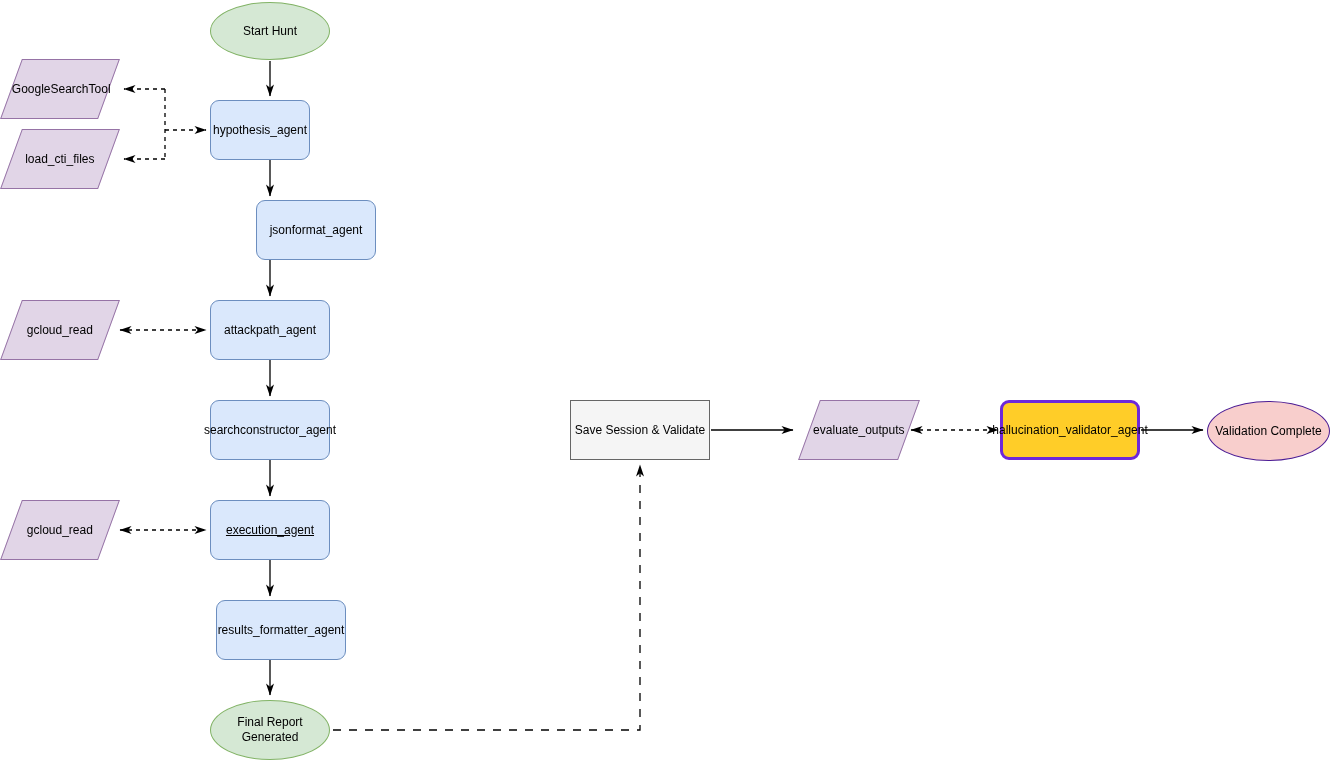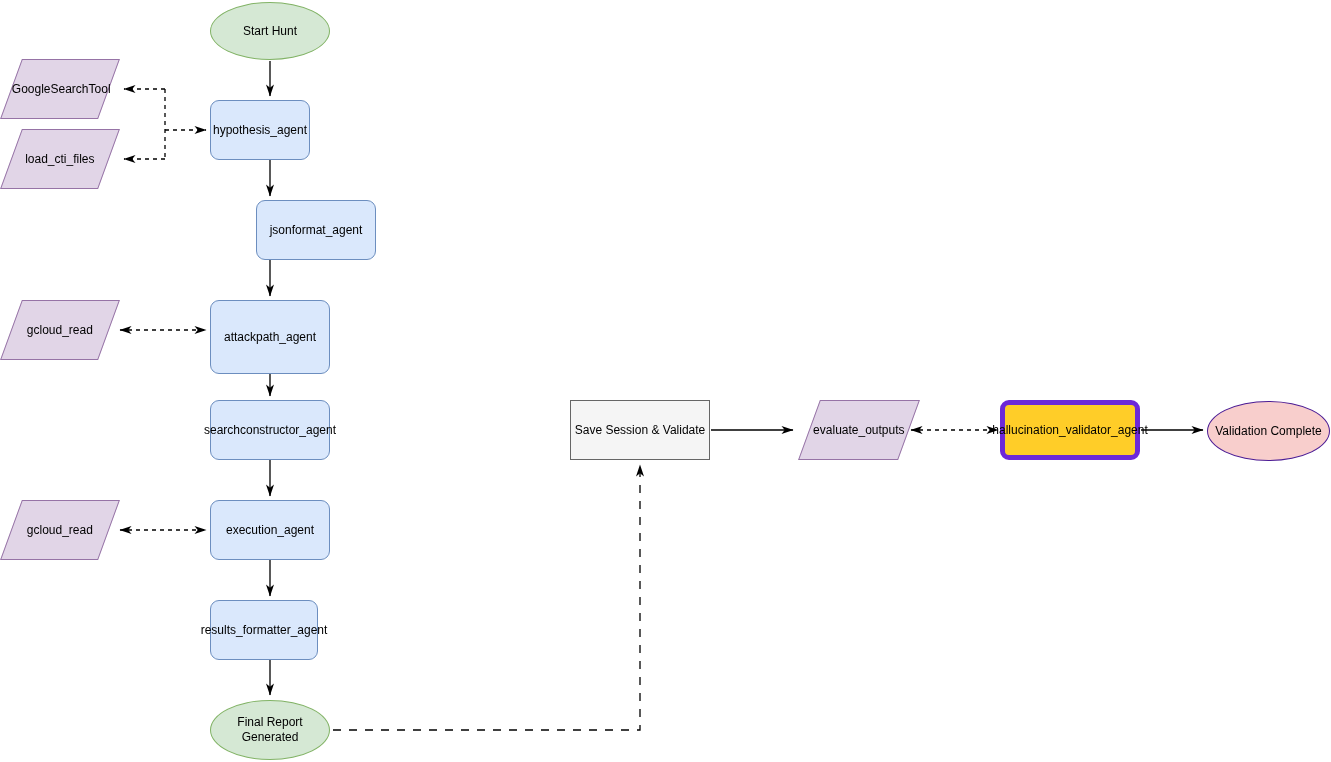--- a/index.html
+++ b/index.html
@@ -32,21 +32,21 @@
     border:1px solid #4c1d95;
   }
   .agent{
     border-radius:9px;
     background:#dae8fc;
     border:1px solid #6c8ebf;
   }
   .validator{
     border-radius:9px;
     background:#ffcd28;
-    border:5px solid #6d28d9;
+    border:3px solid #6d28d9;
   }
   .process{
     background:#f5f5f5;
     border:1px solid #666666;
   }
   .para{
     background:#e1d5e7;
     border:1px solid #9673a6;
     transform:skewX(-20deg);
   }
@@ -99,30 +99,30 @@
   <div class="node ellipse" style="left:210px;top:2px;width:120px;height:58px;">
     <span class="label">Start Hunt</span>
   </div>
 
   <div class="node agent" style="left:210px;top:100px;width:100px;height:60px;">
     <span class="label">hypothesis_agent</span>
   </div>
   <div class="node agent" style="left:210px;top:200px;width:120px;height:60px;margin-left:46px;">
     <span class="label">jsonformat_agent</span>
   </div>
-  <div class="node agent" style="left:210px;top:300px;width:120px;height:74px;">
+  <div class="node agent" style="left:210px;top:300px;width:120px;height:60px;">
     <span class="label">attackpath_agent</span>
   </div>
   <div class="node agent" style="left:210px;top:400px;width:120px;height:60px;text-align:right;">
     <span class="label">searchconstructor_agent</span>
   </div>
-  <div class="node agent" style="left:210px;top:500px;width:120px;height:60px;">
+  <div class="node agent" style="left:210px;top:500px;width:120px;height:60px;text-decoration:underline;">
     <span class="label">execution_agent</span>
   </div>
-  <div class="node agent" style="left:210px;top:600px;width:108px;height:60px;">
+  <div class="node agent" style="left:216px;top:600px;width:130px;height:60px;">
     <span class="label">results_formatter_agent</span>
   </div>
   <div class="node ellipse" style="left:210px;top:700px;width:120px;height:60px;">
     <span class="wraplabel">Final Report Generated</span>
   </div>
 
   <div class="node para" style="left:11px;top:59px;width:98px;height:60px;">
     <span class="plabel">GoogleSearchTool</span>
   </div>
   <div class="node para" style="left:11px;top:129px;width:98px;height:60px;">

